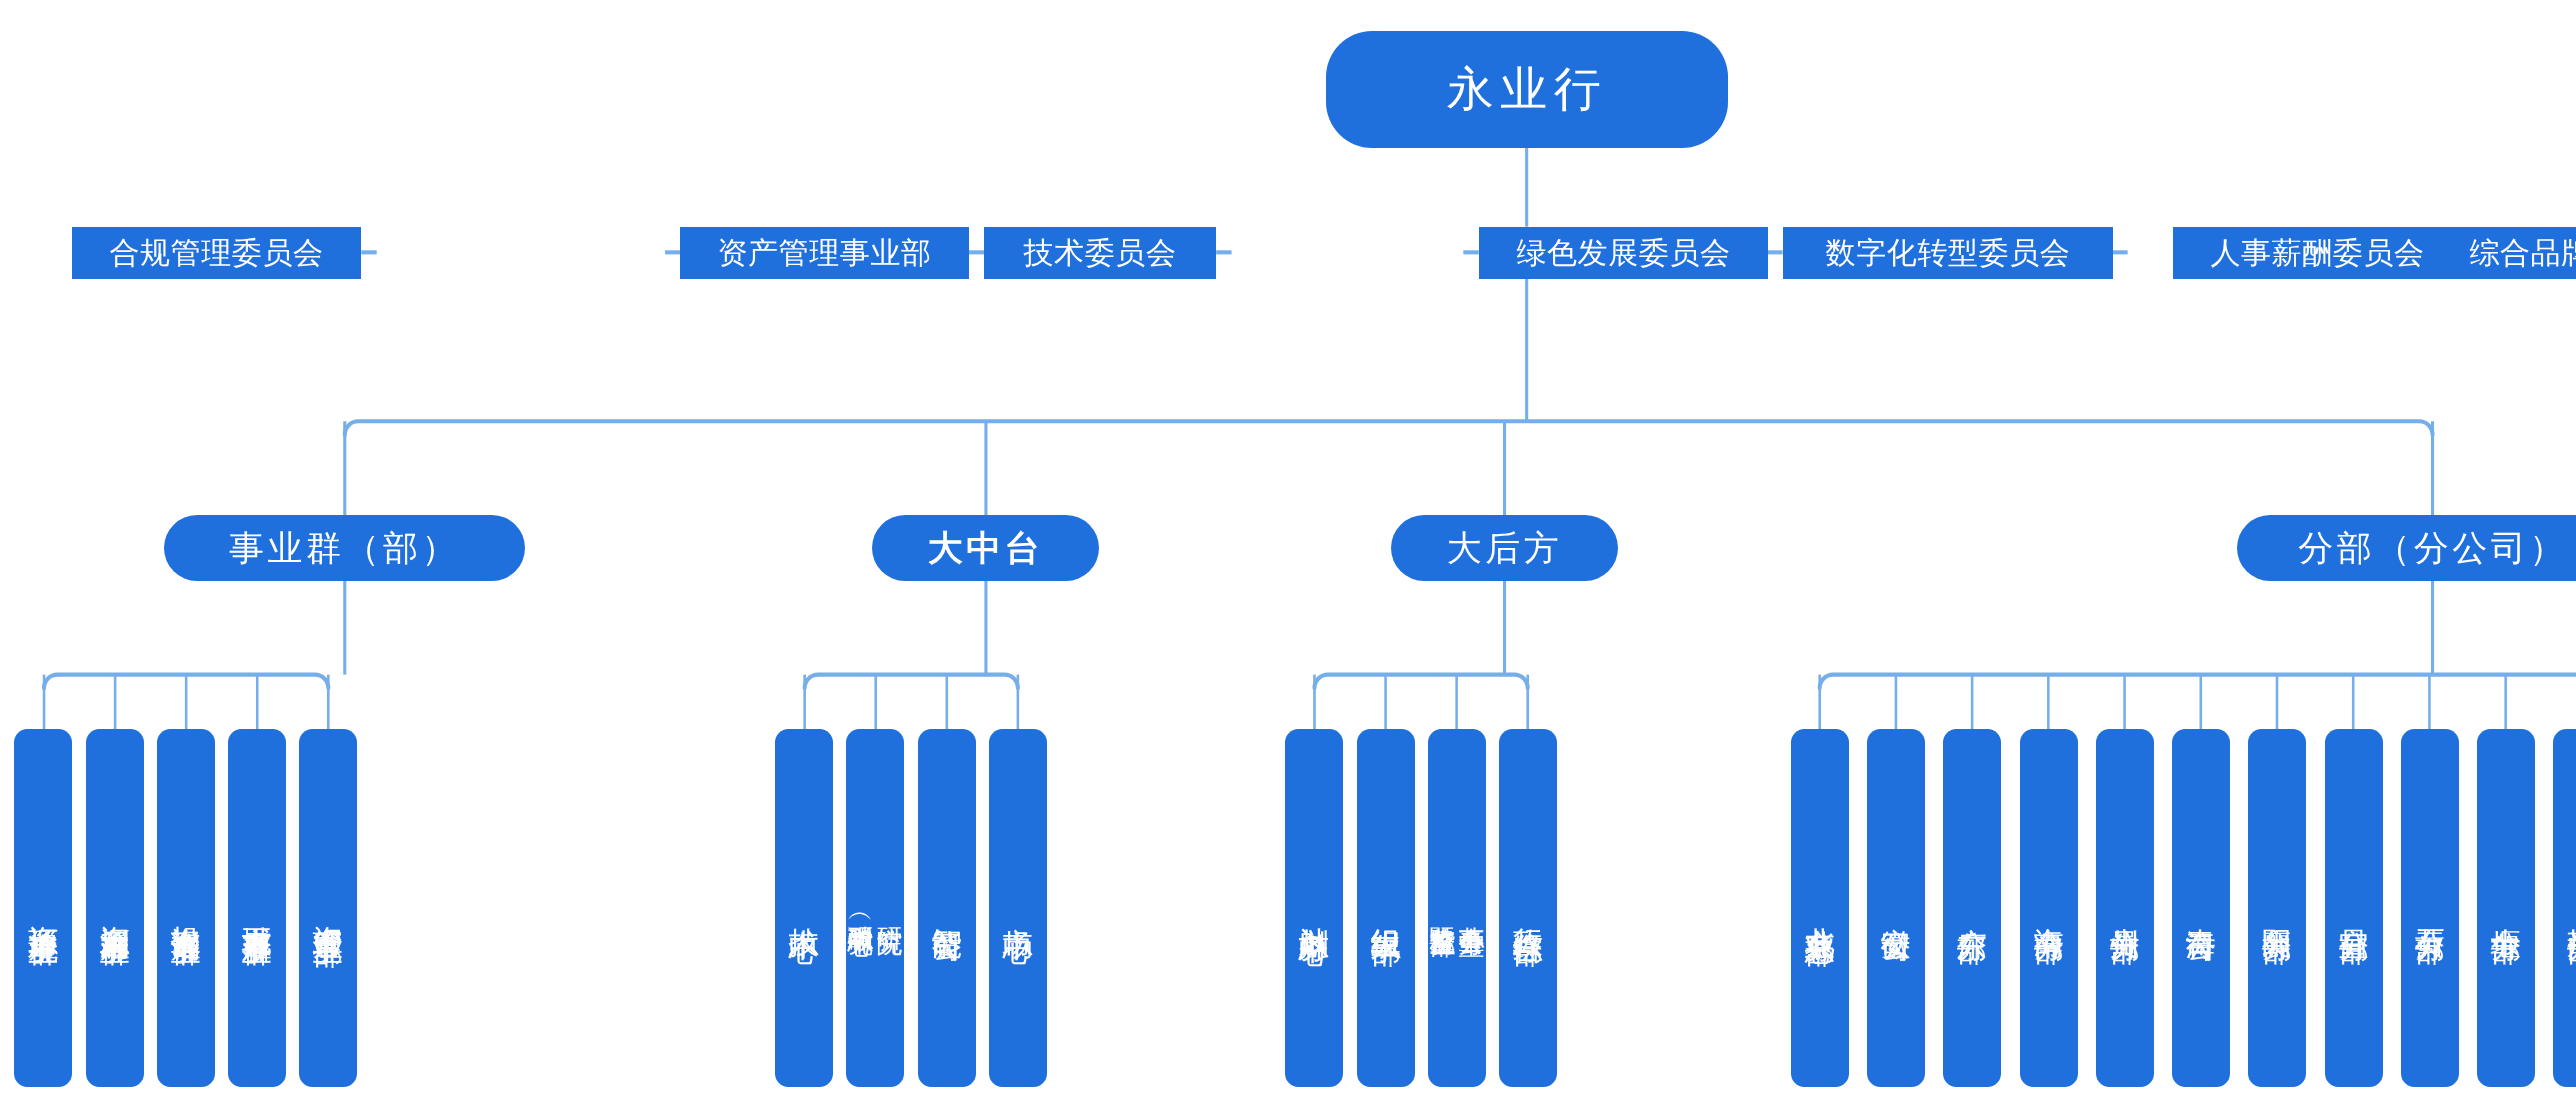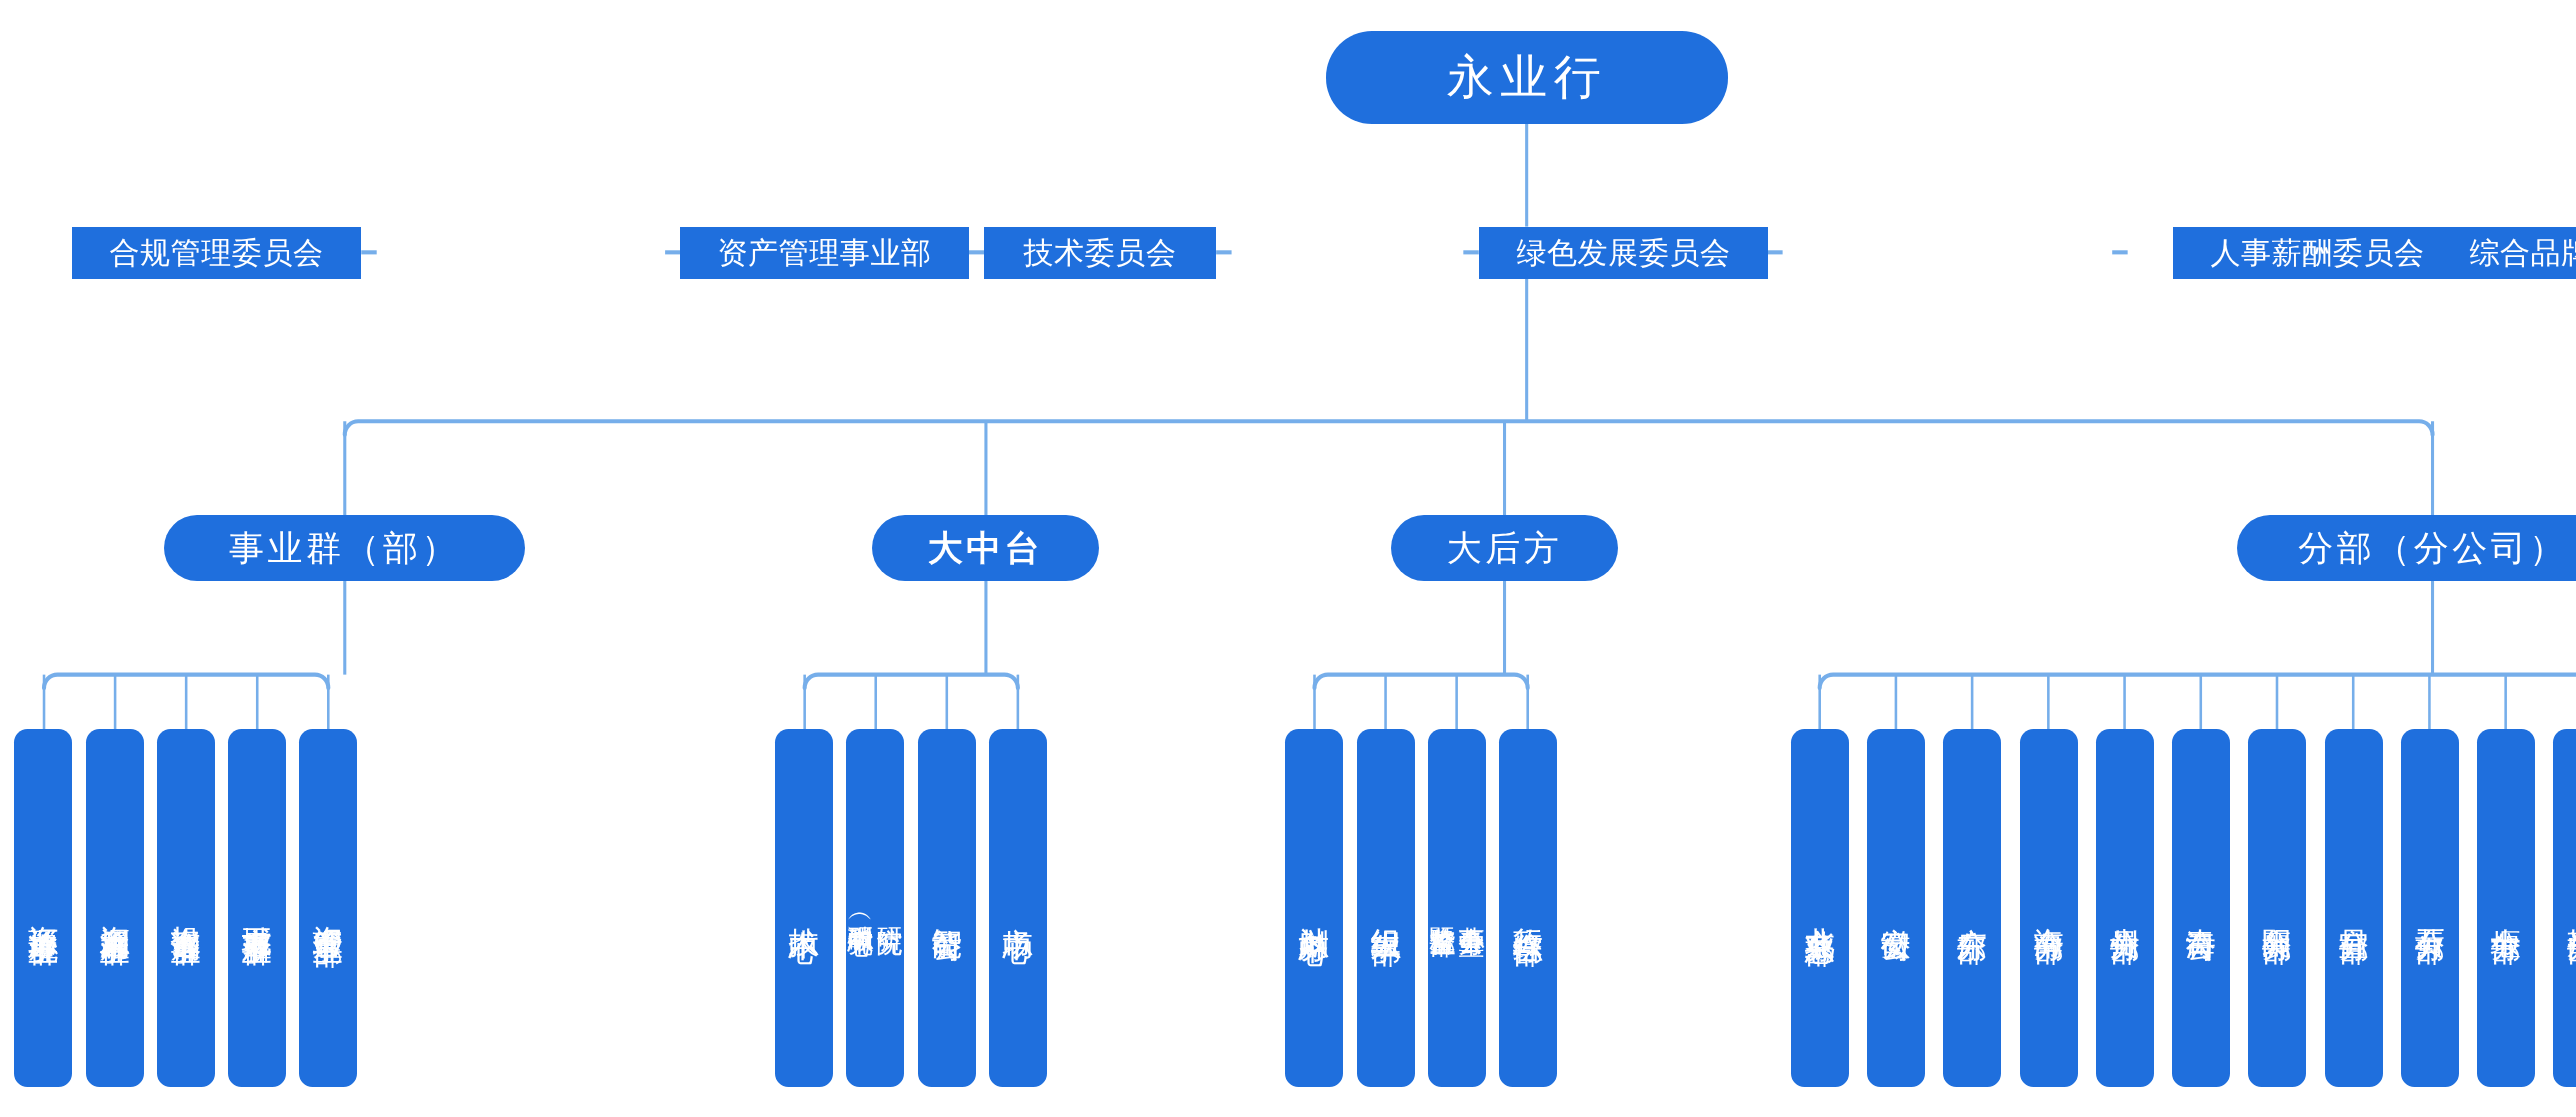--- a/index.html
+++ b/index.html
@@ -42,21 +42,21 @@
     justify-content: center;
     text-align: center;
     letter-spacing: 0.02em;
   }
 
   
   .node-root {
     left: 1326px;
     top: 31px;
     width: 402px;
-    height: 93px;
+    height: 117px;
     border-radius: 46px;
     font-size: 47px;
     letter-spacing: 0.14em;
     font-weight: 400;
   }
 
   
   .node-committee {
     top: 227px;
     height: 52px;
@@ -158,20 +158,21 @@
       <line x1="5752" y1="1310" x2="5752" y2="1421" stroke="#76aeea" stroke-width="5" stroke-linecap="butt"></line>
       <line x1="5900" y1="1310" x2="5900" y2="1421" stroke="#76aeea" stroke-width="5" stroke-linecap="butt"></line>
       <path d="M 3532 1336 A 26 26 0 0 1 3558 1310 L 5874 1310 A 26 26 0 0 1 5900 1336" fill="none" stroke="#76aeea" stroke-width="8" stroke-linecap="round"></path>
       <path d="M 668 844 A 26 26 0 0 1 694 818 L 4696 818 A 26 26 0 0 1 4722 844" fill="none" stroke="#76aeea" stroke-width="8" stroke-linecap="round"></path>
     </svg>
 <div class="node node-root">永业行</div>
     <div class="node node-committee" style="left: 72px; width: 289px;">合规管理委员会</div>
     <div class="node node-committee" style="left: 680px; width: 289px;">资产管理事业部</div>
     <div class="node node-committee" style="left: 984px; width: 232px;">技术委员会</div>
     <div class="node node-committee" style="left: 1479px; width: 289px;">绿色发展委员会</div>
+    <div class="node node-committee" style="left: 1783px; width: 330px;">数字化转型委员会</div>
     <div class="node node-committee" style="left: 2128px; width: 289px; margin-left: 45px;">人事薪酬委员会</div>
     <div class="node node-committee" style="left: 2432px; width: 289px;">综合品牌委员会</div>
     <div class="node node-group" style="left: 164px; width: 361px;">事业群（部）</div>
     <div class="node node-leaf" style="left: 14.4px; width: 58px; height: 358px; font-size: 30px;">
       <span class="leaf-text">资源环境事业群</span>
     </div>
     <div class="node node-leaf" style="left: 86px; width: 58px; height: 358px; font-size: 30px;">
       <span class="leaf-text">资源利用事业群</span>
     </div>
     <div class="node node-leaf" style="left: 157px; width: 58px; height: 358px; font-size: 30px;">

